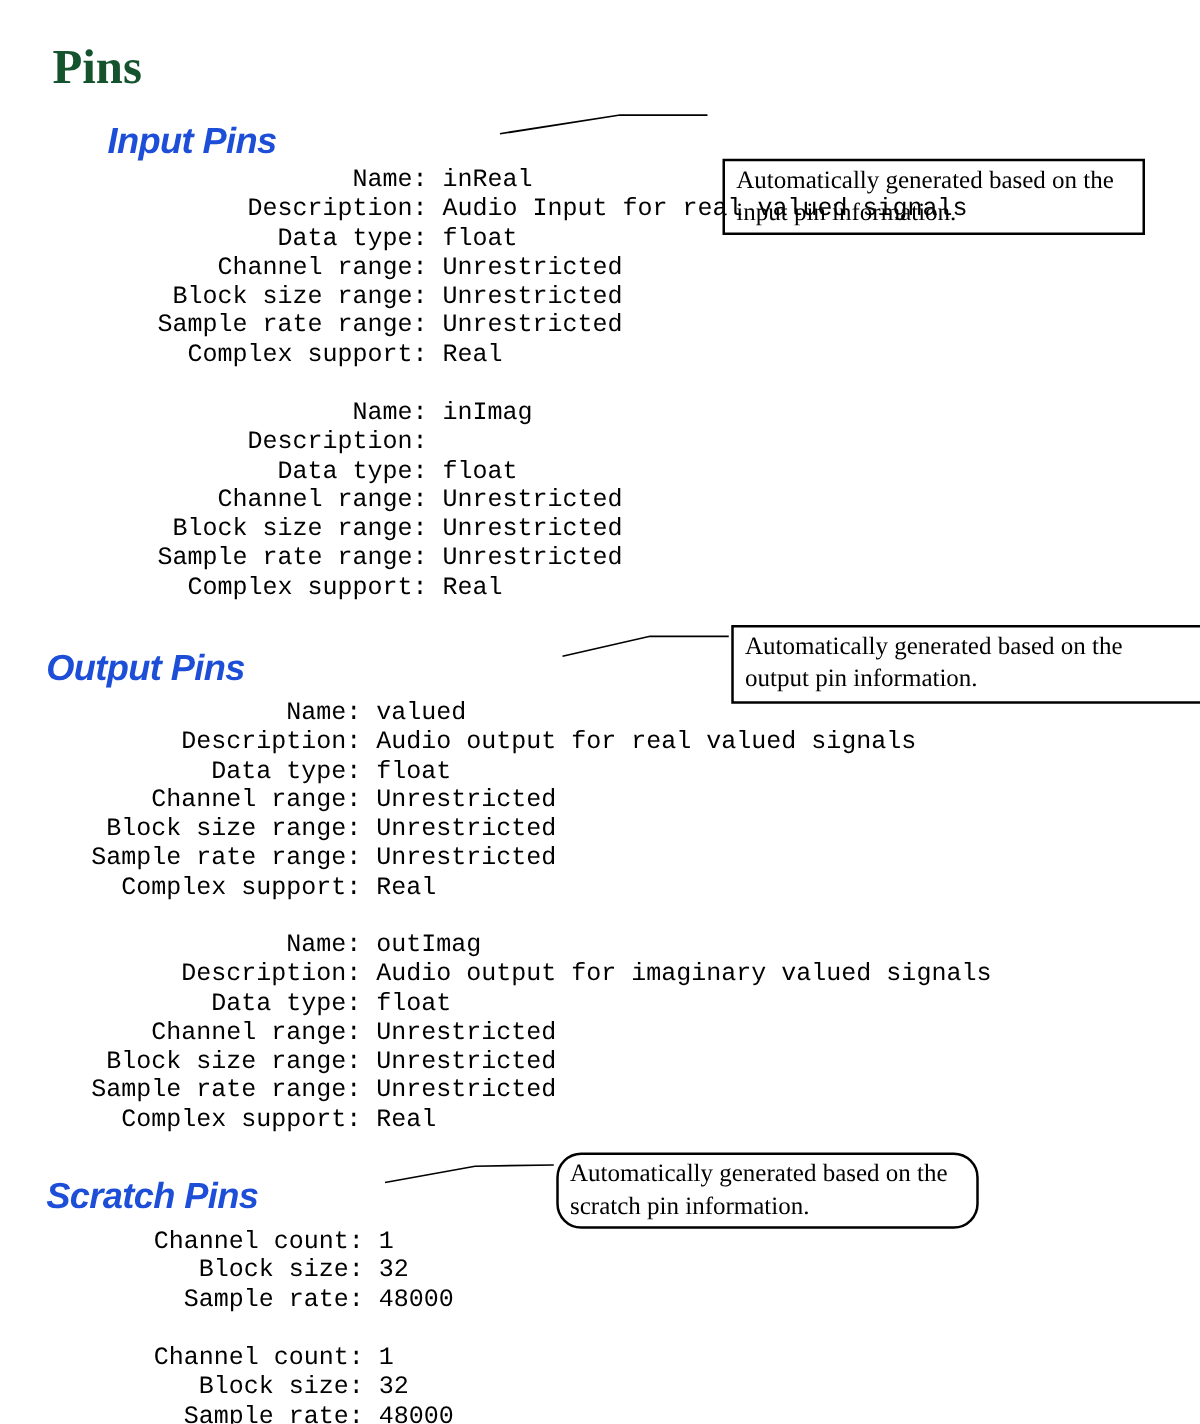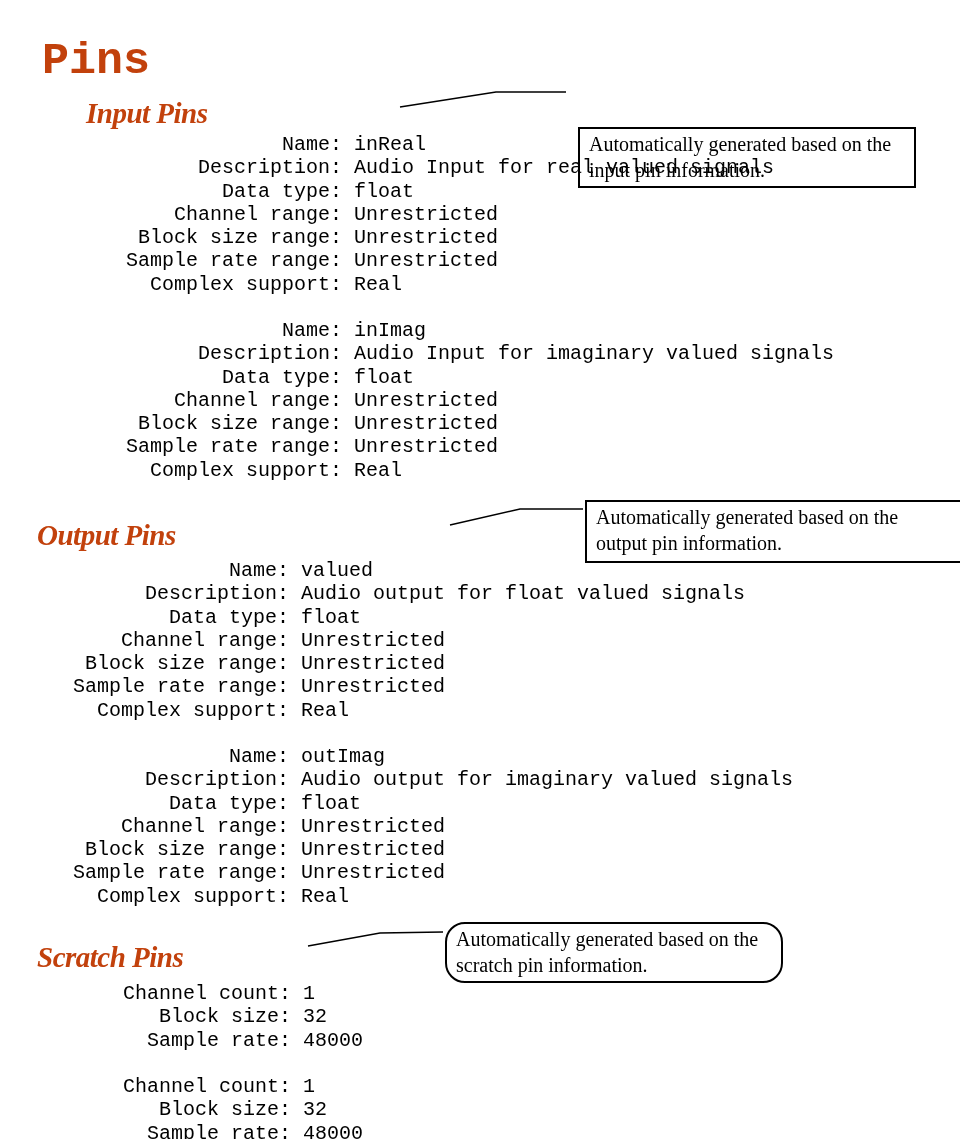--- a/index.html
+++ b/index.html
@@ -6,31 +6,31 @@
   body{
     position:relative;
     width:960px;height:1139px;
     background:#ffffff;
     overflow:hidden;
     color:#000000;
   }
   
   .page-title{
     position:absolute;left:42px;top:7px;
-    font-family:Liberation Mono, monospace;
-    font-weight:bold;font-size:45px;line-height:1.1;
-    color:#c2410c;
+    font-family:Liberation Serif, serif;
+    font-weight:bold;font-size:39px;line-height:1.1;
+    color:#14532d;
   }
   .section-h{
     position:absolute;
-    font-family:Liberation Serif, serif;
+    font-family:Liberation Sans, sans-serif;
     font-weight:bold;font-style:italic;
     font-size:29px;line-height:1.1;
     letter-spacing:-0.5px;
-    color:#c2410c;
+    color:#1d4ed8;
   }
   .h-input{left:86px;top:74px;}
   .h-output{left:37px;top:496px;}
   .h-scratch{left:37px;top:918px;}
 
   
   .mono-block{
     position:absolute;
     font-family:"Liberation Mono","DejaVu Sans Mono",monospace;
     font-size:20px;line-height:23.3px;
@@ -118,21 +118,20 @@
     </div>
 </div>
 
 <div id="b-in2" class="mono-block w18">
   <div class="row">
       <span class="lbl">Name:</span>
       <span class="val">inImag</span>
     </div>
   <div class="row">
       <span class="lbl">Description:</span>
-      <span class="val">Audio Input for imaginary valued signals</span>
     </div>
   <div class="row">
       <span class="lbl">Data type:</span>
       <span class="val">float</span>
     </div>
   <div class="row">
       <span class="lbl">Channel range:</span>
       <span class="val">Unrestricted</span>
     </div>
   <div class="row">
@@ -149,21 +148,21 @@
     </div>
 </div>
 
 <div id="b-out1" class="mono-block w18">
   <div class="row">
       <span class="lbl">Name:</span>
       <span class="val">valued</span>
     </div>
   <div class="row">
       <span class="lbl">Description:</span>
-      <span class="val">Audio output for float valued signals</span>
+      <span class="val">Audio output for real valued signals</span>
     </div>
   <div class="row">
       <span class="lbl">Data type:</span>
       <span class="val">float</span>
     </div>
   <div class="row">
       <span class="lbl">Channel range:</span>
       <span class="val">Unrestricted</span>
     </div>
   <div class="row">

